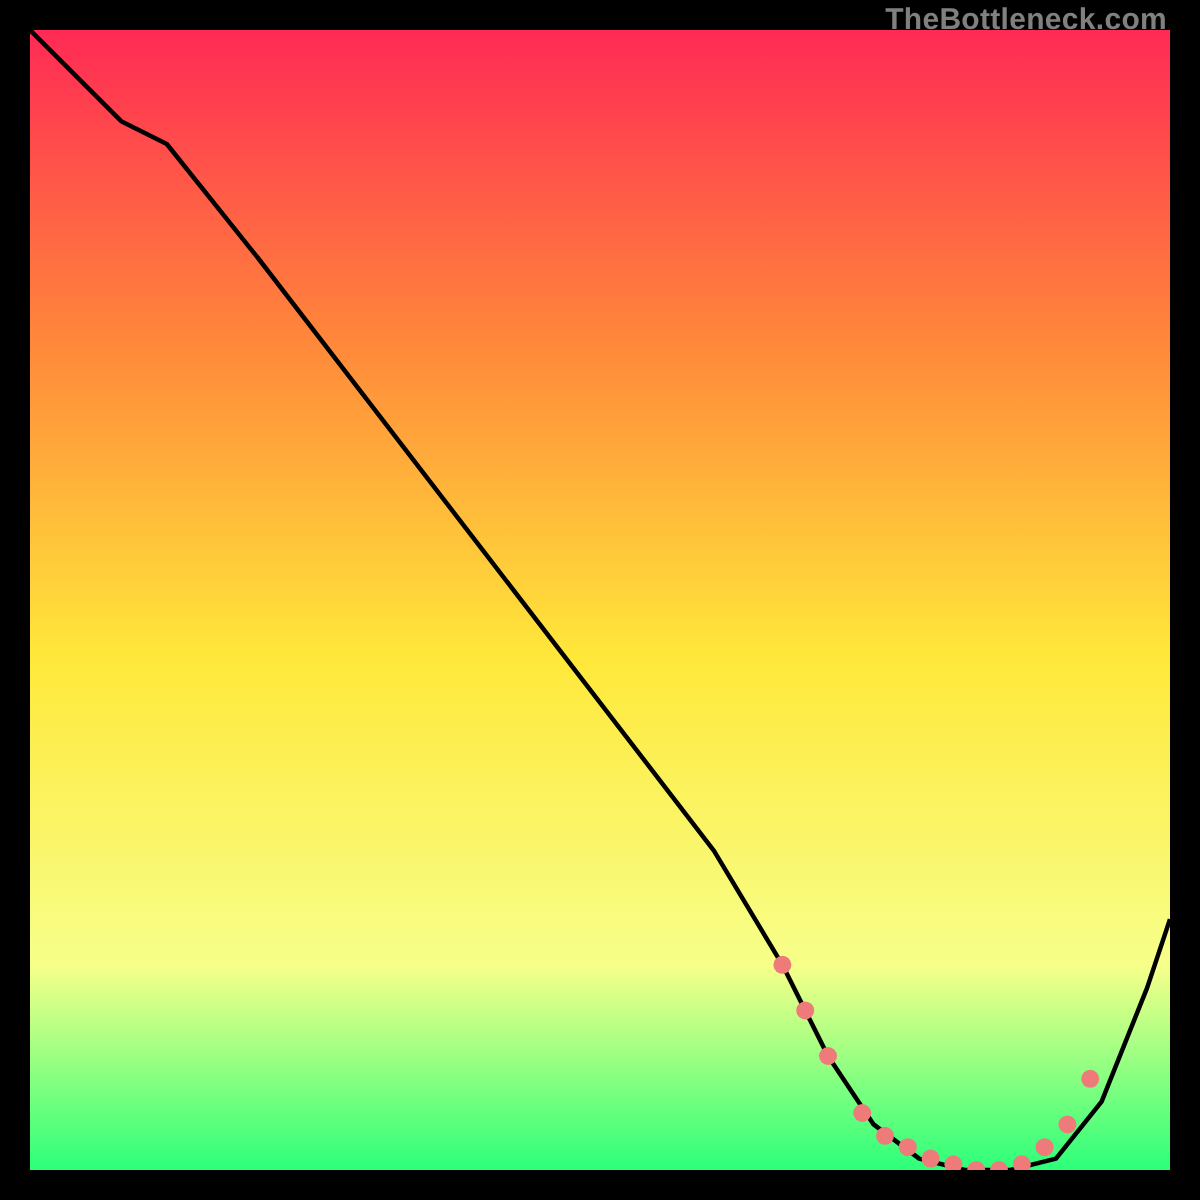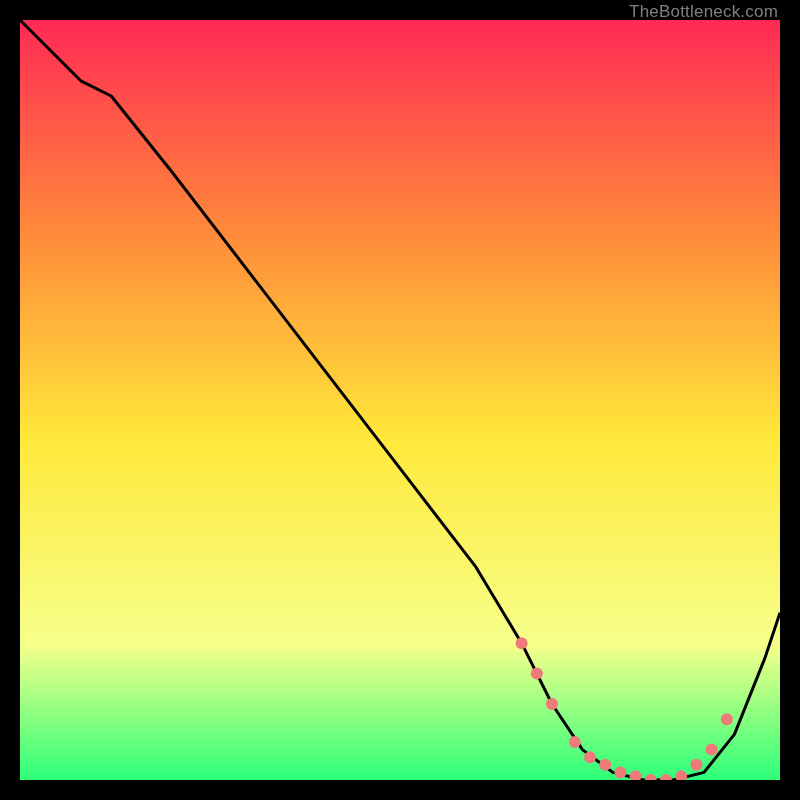--- a/index.html
+++ b/index.html
@@ -24,22 +24,22 @@
     left: 0;
     top: 0;
     width: 760px;
     height: 760px;
   }
   .attribution {
     position: absolute;
     top: 2px;
     right: 22px;
     color: #808080;
-    font-size: 17px;
-    font-weight: 400;
+    font-size: 20px;
+    font-weight: 700;
     letter-spacing: 0.2px;
   }
 </style>
 </head>
 <body>
 
 <div class="attribution">TheBottleneck.com</div>
 
 <div class="frame">
   <svg class="plot" viewBox="0 0 760 760" preserveAspectRatio="none">

